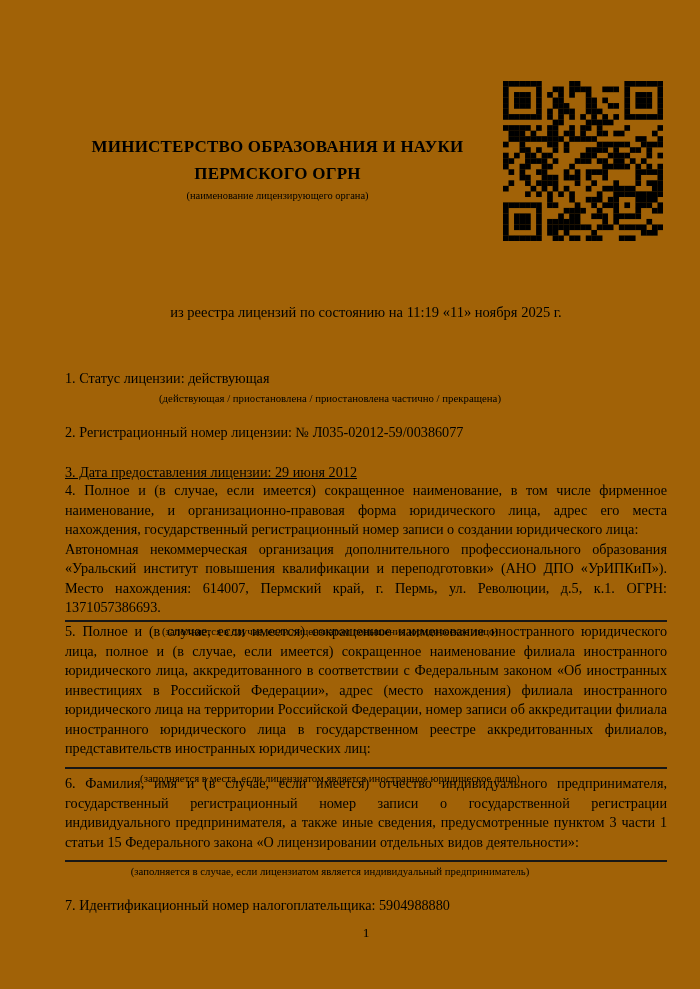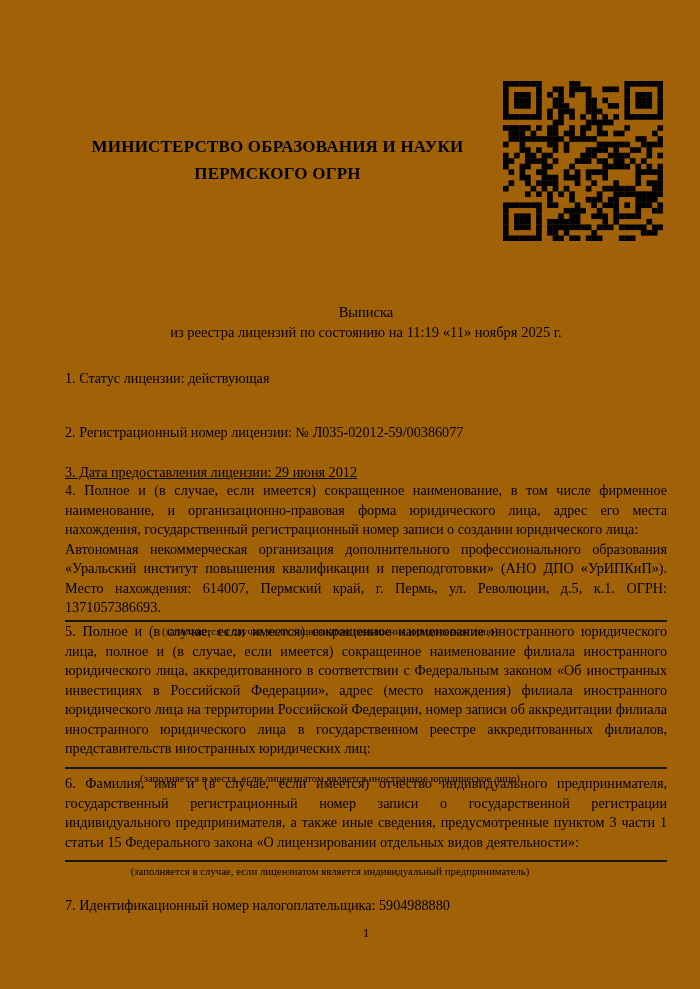--- a/index.html
+++ b/index.html
@@ -42,20 +42,21 @@
   }
 </style>
 </head>
 <body>
 
 <div class="page">
 
   <div class="ministry">
     <div class="ministry-line">МИНИСТЕРСТВО ОБРАЗОВАНИЯ И НАУКИ</div>
     <div class="ministry-line">ПЕРМСКОГО ОГРН</div>
+    <div class="ministry-caption">(наименование лицензирующего органа)</div>
   </div>
 
   <div class="qr">
     <svg id="qr-svg" viewBox="0 0 160 160" xmlns="http://www.w3.org/2000/svg" fill="#000">
         <rect x="0.00" y="0.00" width="5.67" height="5.67"></rect>
         <rect x="5.52" y="0.00" width="5.67" height="5.67"></rect>
         <rect x="11.03" y="0.00" width="5.67" height="5.67"></rect>
         <rect x="16.55" y="0.00" width="5.67" height="5.67"></rect>
         <rect x="22.07" y="0.00" width="5.67" height="5.67"></rect>
         <rect x="27.59" y="0.00" width="5.67" height="5.67"></rect>
@@ -472,26 +473,26 @@
         <rect x="82.76" y="154.48" width="5.67" height="5.67"></rect>
         <rect x="88.28" y="154.48" width="5.67" height="5.67"></rect>
         <rect x="93.79" y="154.48" width="5.67" height="5.67"></rect>
         <rect x="115.86" y="154.48" width="5.67" height="5.67"></rect>
         <rect x="121.38" y="154.48" width="5.67" height="5.67"></rect>
         <rect x="126.90" y="154.48" width="5.67" height="5.67"></rect>
       </svg>
   </div>
 
   <div class="doc-title">
-    <div>Выписка</div>
     <div>из реестра лицензий по состоянию на 11:19 «11» ноября 2025 г.</div>
   </div>
 
   <div class="section s1">
     <div>1. Статус лицензии: действующая</div>
+    <div class="form-caption">(действующая / приостановлена / приостановлена частично / прекращена)</div>
   </div>
 
   <div class="section s2">
     <div>2. Регистрационный номер лицензии: № Л035-02012-59/00386077</div>
   </div>
 
   <div class="section s3">
     <div>3. Дата предоставления лицензии: 29 июня 2012</div>
   </div>
 

